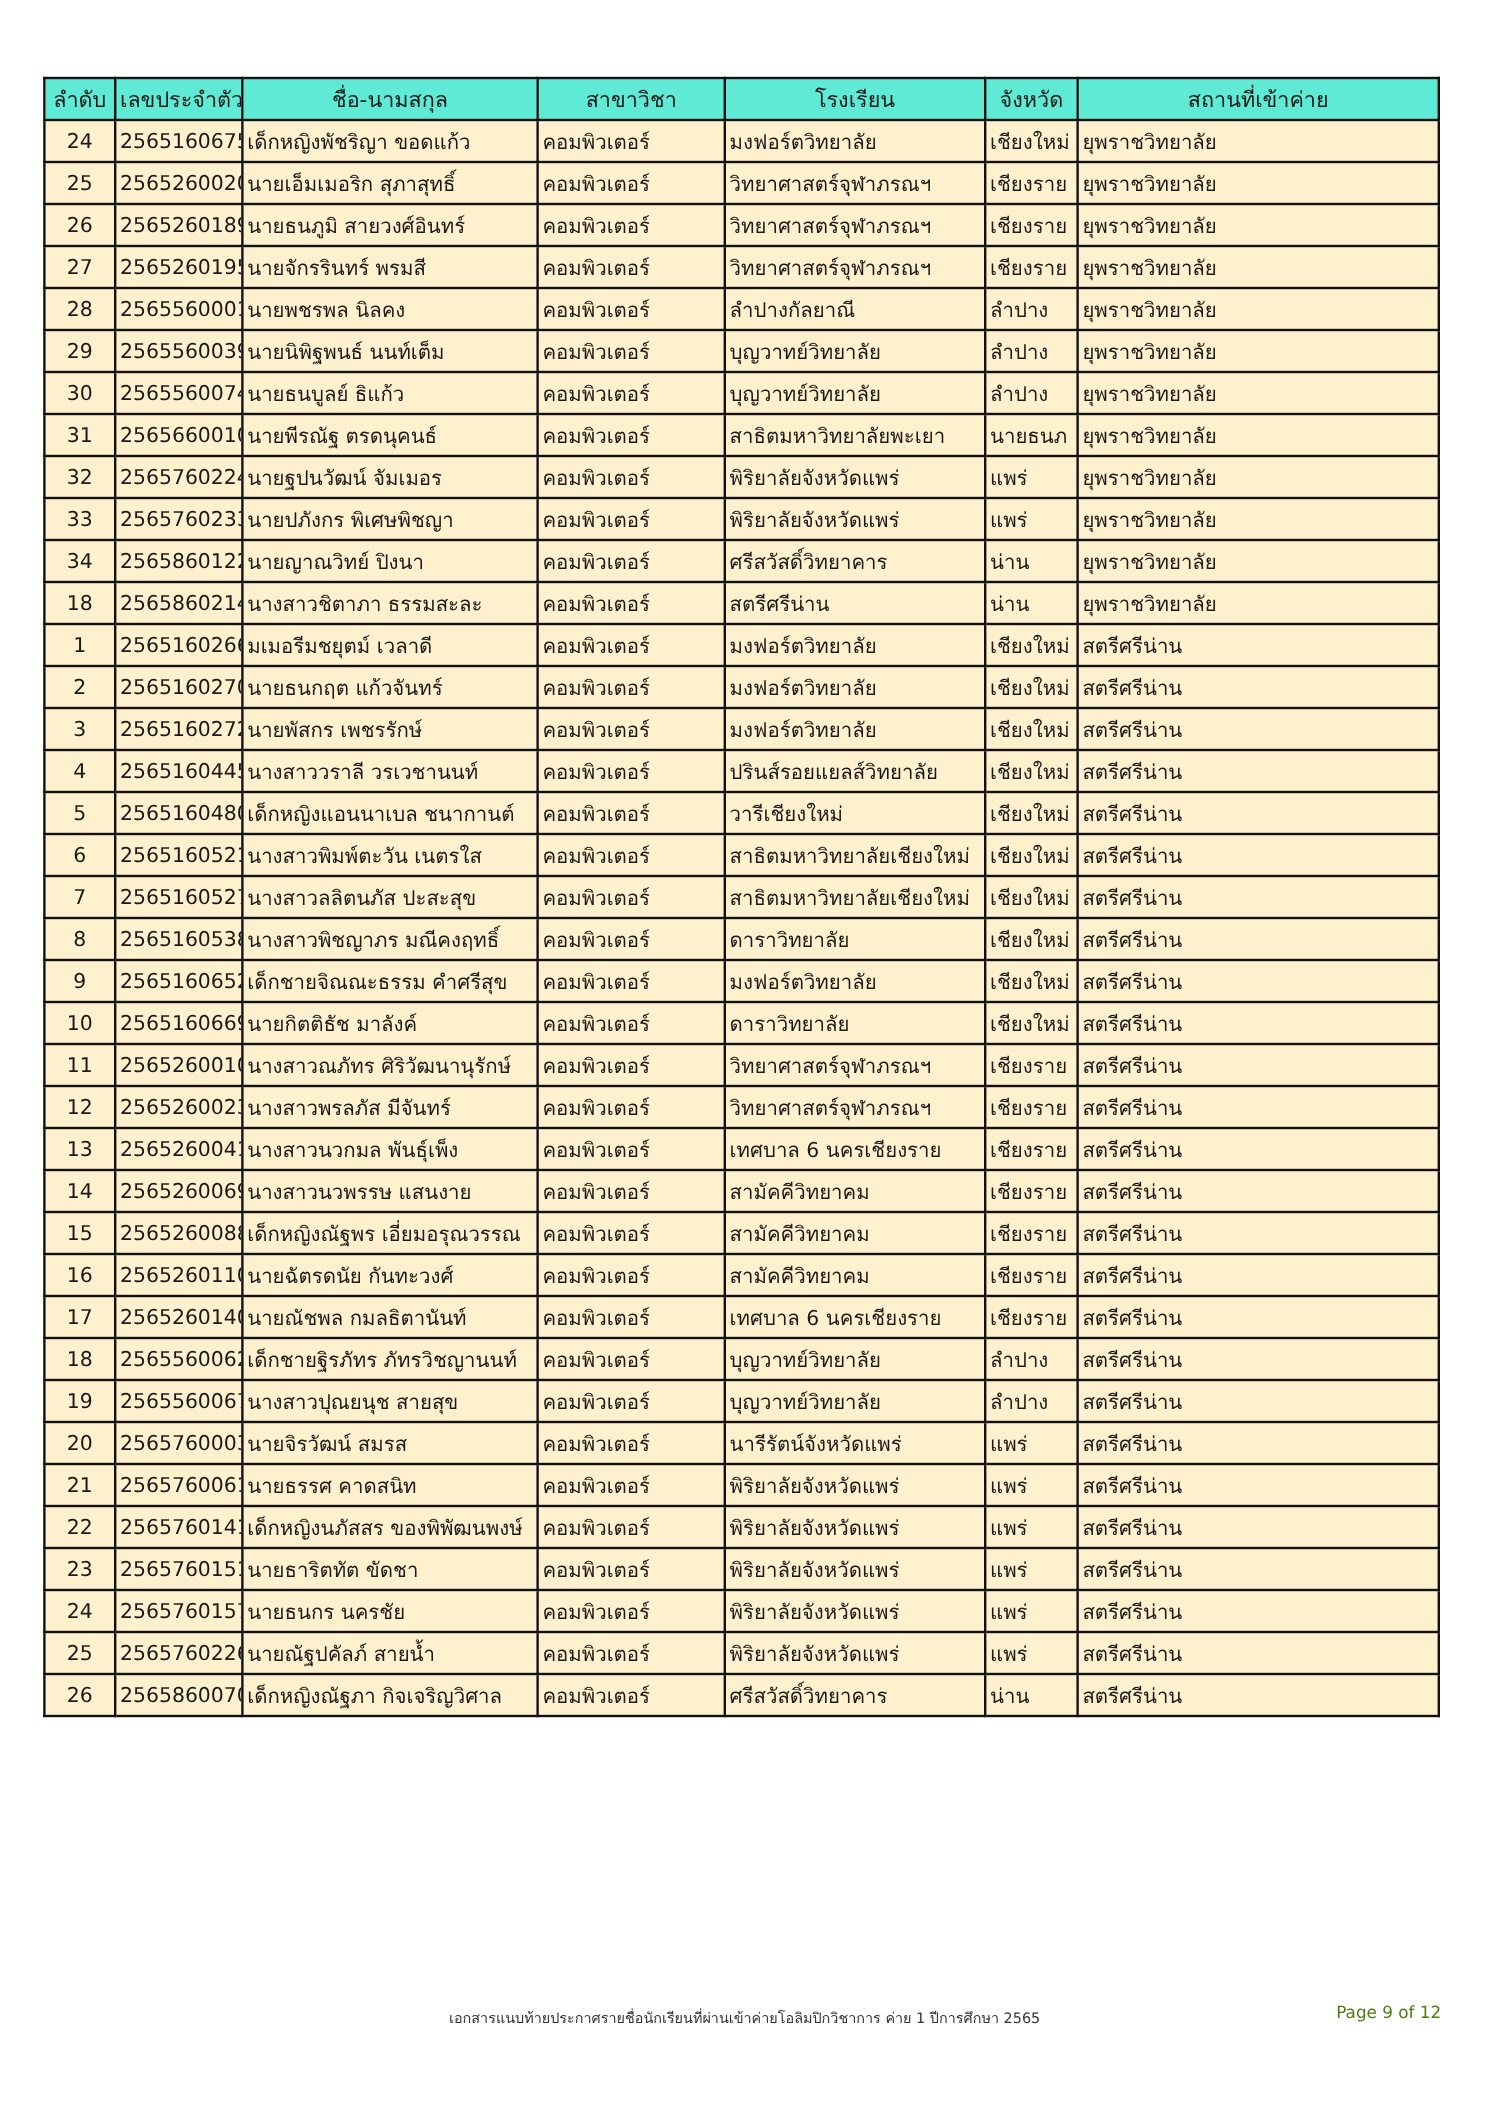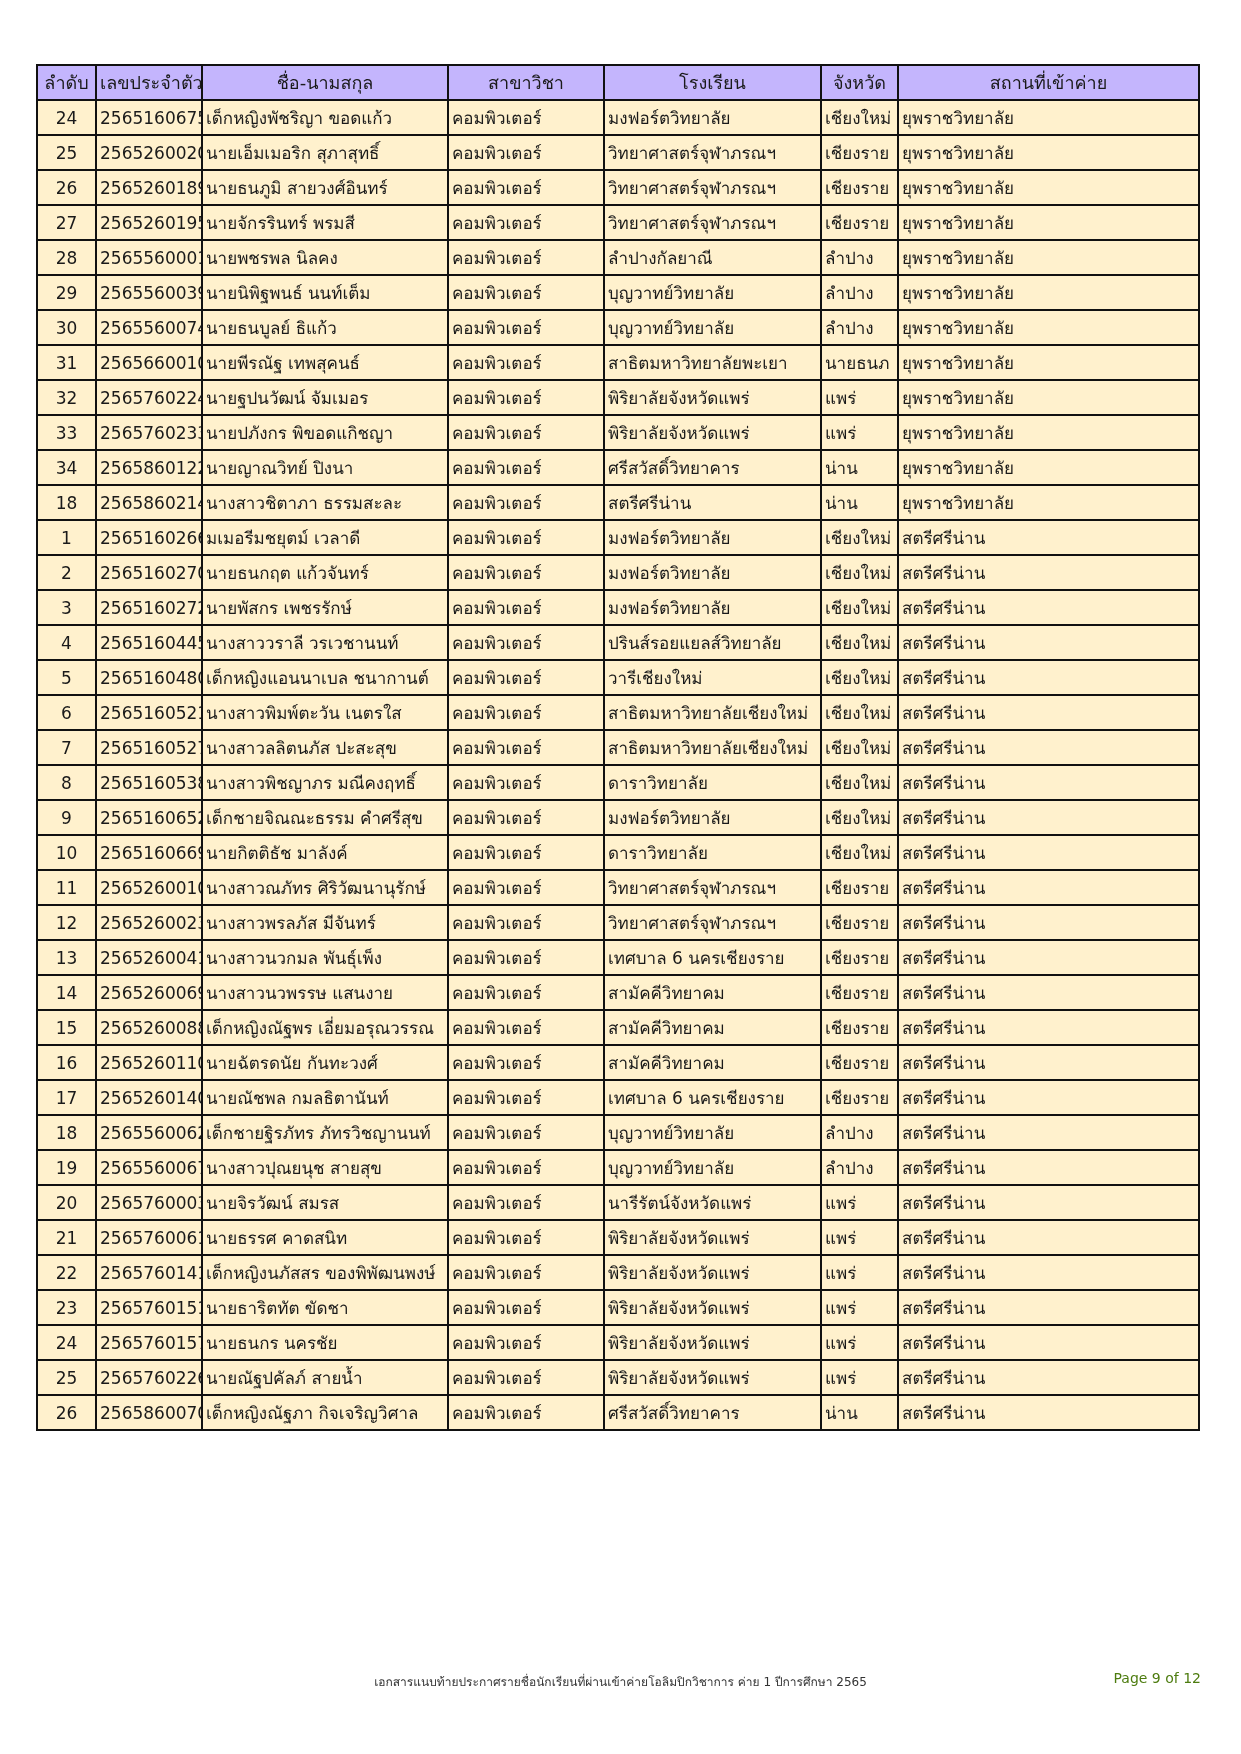--- a/index.html
+++ b/index.html
@@ -2,21 +2,21 @@
 <html><head>
 <meta charset="utf-8">
 <style>
   html, body { margin: 0; padding: 0; background: #ffffff; }
   body { width: 1241px; height: 1754px; position: relative; overflow: hidden;
          font-family: "DejaVu Sans", "Liberation Sans", sans-serif; color: #1a1a1a; }
   table.roster { position: absolute; left: 36px; top: 64px; border-collapse: collapse;
                  table-layout: fixed; width: 1162px; }
   table.roster th, table.roster td { border: 2px solid #111; padding: 0 3px; height: 33px;
                  font-size: 17px; white-space: nowrap; overflow: hidden; }
-  table.roster th { background: #c4b5fd; font-weight: normal; height: 33px; font-size: 18px; }
+  table.roster th { background: #5eead4; font-weight: normal; height: 33px; font-size: 18px; }
   table.roster td { background: #fff1cd; text-align: left; }
   table.roster td.c-no, table.roster td.c-id { text-align: center; }
   .footer-text { position: absolute; left: 0; width: 1241px; top: 1672px; text-align: center;
                  font-size: 12px; color: #333; }
   .page-num { position: absolute; right: 40px; top: 1670px; font-size: 14px; color: #4d7c0f; }
 </style>
 </head>
 <body>
 
 <table class="roster">
@@ -100,39 +100,39 @@
         <td class="c-id">2565560074</td>
         <td>นายธนบูลย์ ธิแก้ว</td>
         <td>คอมพิวเตอร์</td>
         <td>บุญวาทย์วิทยาลัย</td>
         <td>ลำปาง</td>
         <td>ยุพราชวิทยาลัย</td>
       </tr>
       <tr>
         <td class="c-no">31</td>
         <td class="c-id">2565660010</td>
-        <td>นายพีรณัฐ เทพสุคนธ์</td>
+        <td>นายพีรณัฐ ตรดนุคนธ์</td>
         <td>คอมพิวเตอร์</td>
         <td>สาธิตมหาวิทยาลัยพะเยา</td>
         <td>นายธนภ</td>
         <td>ยุพราชวิทยาลัย</td>
       </tr>
       <tr>
         <td class="c-no">32</td>
         <td class="c-id">2565760224</td>
         <td>นายฐปนวัฒน์ จัมเมอร</td>
         <td>คอมพิวเตอร์</td>
         <td>พิริยาลัยจังหวัดแพร่</td>
         <td>แพร่</td>
         <td>ยุพราชวิทยาลัย</td>
       </tr>
       <tr>
         <td class="c-no">33</td>
         <td class="c-id">2565760233</td>
-        <td>นายปภังกร พิขอดแกิชญา</td>
+        <td>นายปภังกร พิเศษพิชญา</td>
         <td>คอมพิวเตอร์</td>
         <td>พิริยาลัยจังหวัดแพร่</td>
         <td>แพร่</td>
         <td>ยุพราชวิทยาลัย</td>
       </tr>
       <tr>
         <td class="c-no">34</td>
         <td class="c-id">2565860122</td>
         <td>นายญาณวิทย์ ปิงนา</td>
         <td>คอมพิวเตอร์</td>

